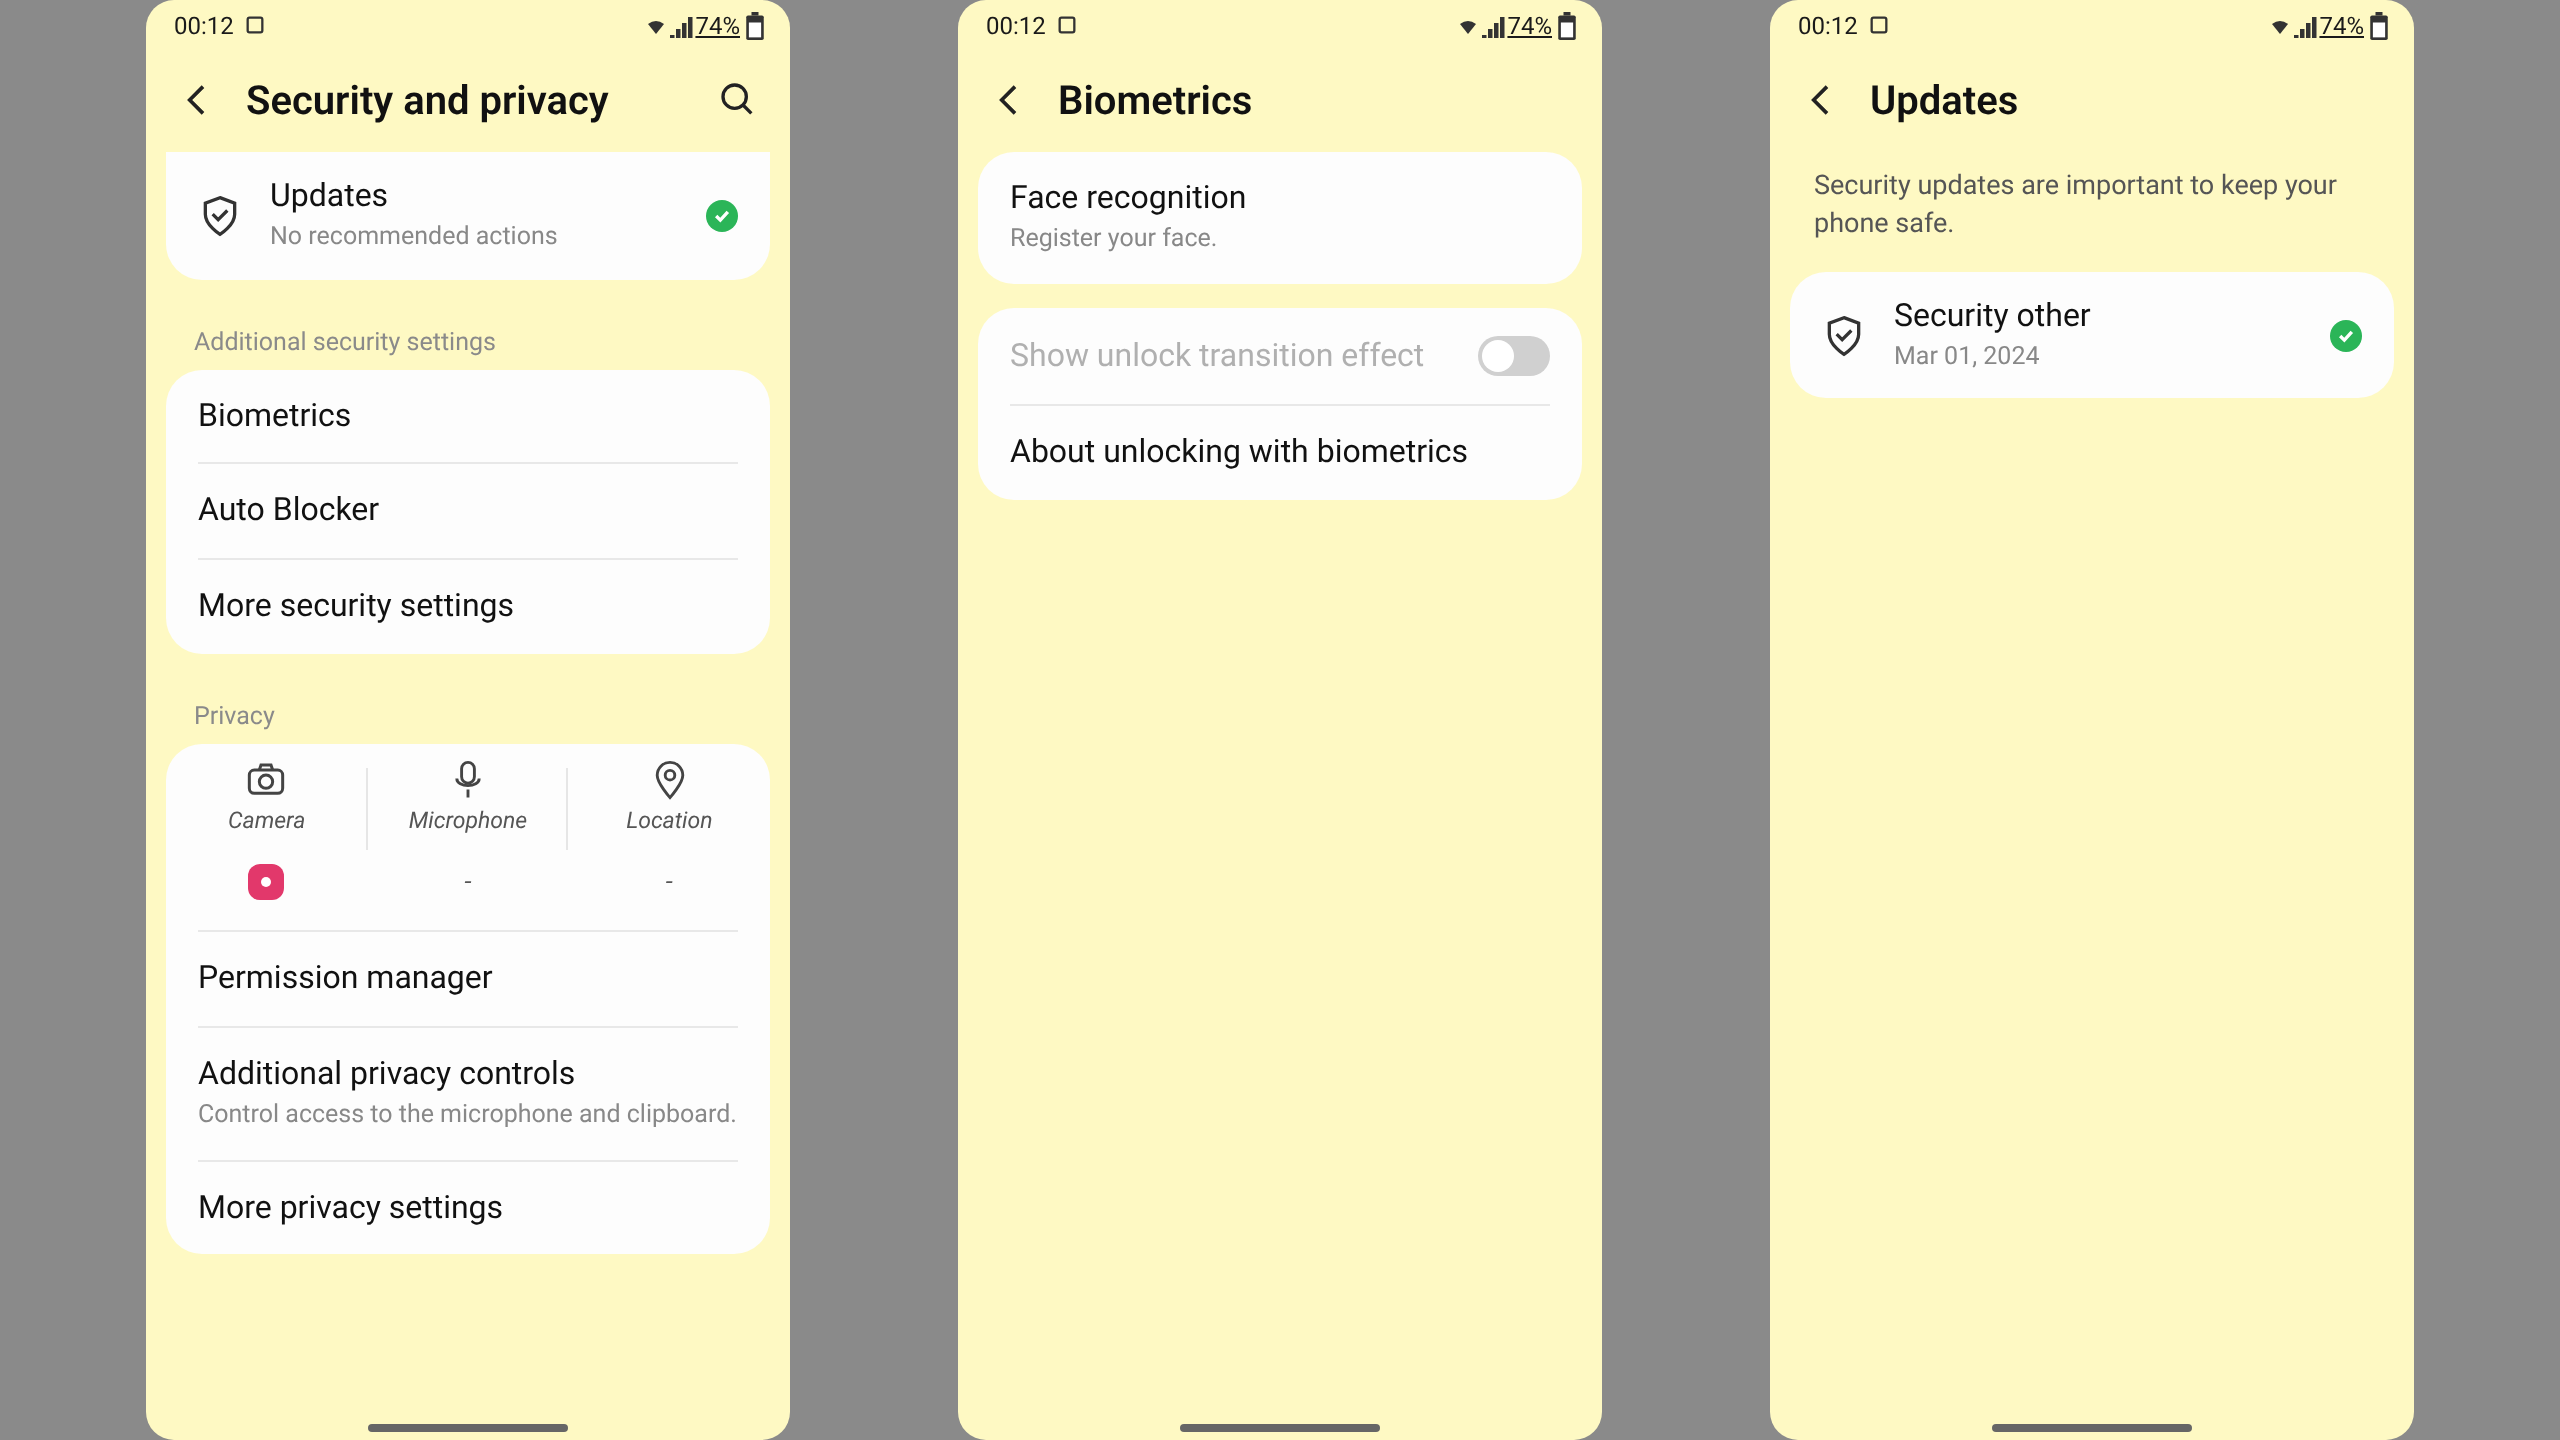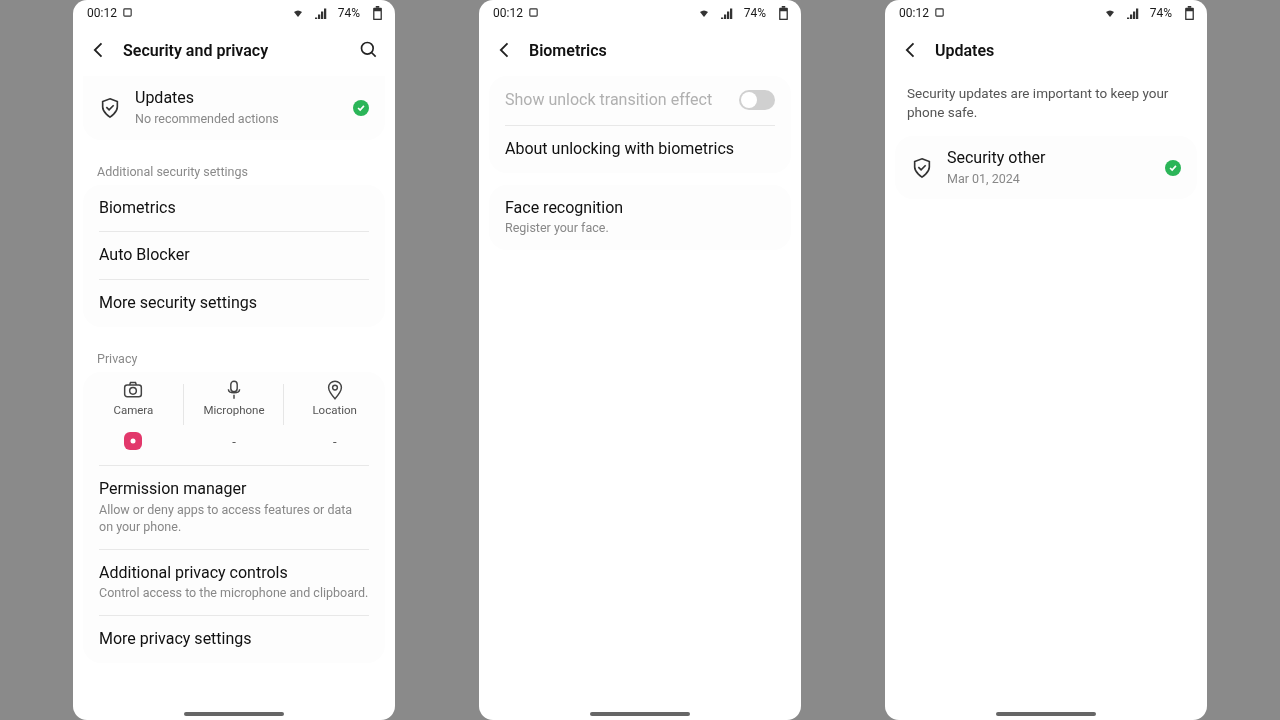--- a/index.html
+++ b/index.html
@@ -10,45 +10,45 @@
     height: 720px;
     overflow: hidden;
     display: flex;
     justify-content: center;
     gap: 84px;
     padding-top: 0;
   }
   .phone {
     width: 322px;
     height: 720px;
-    background: #ffffff;
+    background: #fef9c3;
     border-radius: 14px;
     position: relative;
     overflow: hidden;
   }
   .statusbar {
     height: 22px;
     display: flex;
     justify-content: space-between;
     align-items: center;
     padding: 3px 12px 0 14px;
     font-size: 12px;
     color: #1a1a1a;
   }
   .sb-left { display: flex; align-items: center; gap: 5px; }
-  .sb-right { display: flex; align-items: center; gap: 11px; }
+  .sb-right { display: flex; align-items: center; gap: 1px; text-decoration: underline; }
   .sb-icon { width: 12px; height: 12px; display: inline-flex; align-items: center; justify-content: center; }
   .header {
     display: flex;
     align-items: center;
     padding: 16px 14px 14px 14px;
     gap: 12px;
   }
   .header-title {
-    font-size: 16px;
+    font-size: 20px;
     font-weight: 600;
     color: #111;
     flex: 1;
   }
   .back-btn, .search-btn {
     width: 24px; height: 24px;
     display: flex; align-items: center; justify-content: center;
     cursor: pointer;
   }
   .card {
@@ -114,20 +114,21 @@
     color: #222;
   }
   .perm-grid {
     display: flex;
     padding: 8px 0 14px 0;
   }
   .perm-col {
     flex: 1;
     text-align: center;
     position: relative;
+    font-style: italic;
   }
   .perm-col:not(:last-child)::after {
     content: '';
     position: absolute;
     right: 0; top: 4px; bottom: 26px;
     width: 1px;
     background: #e6e6e6;
   }
   .perm-icon {
     height: 20px;
@@ -323,21 +324,20 @@
               <circle cx="10" cy="9" r="3"></circle>
             </svg>
           </div>
         <div class="perm-label">Location</div>
         <div class="perm-app">-</div>
       </div>
     </div>
     <div class="divider"></div>
     <div class="row">
       <div class="row-title">Permission manager</div>
-      <div class="row-sub">Allow or deny apps to access features or data on your phone.</div>
     </div>
     <div class="divider"></div>
     <div class="row">
       <div class="row-title">Additional privacy controls</div>
       <div class="row-sub">Control access to the microphone and clipboard.</div>
     </div>
     <div class="divider"></div>
     <div class="row">
       <div class="row-title">More privacy settings</div>
     </div>
@@ -381,34 +381,34 @@
   <div class="header">
     <div class="back-btn">
       <svg width="20" height="20" viewBox="0 0 24 24" fill="none" stroke="#222" stroke-width="2.2">
           <polyline points="15 4 7 12 15 20"></polyline>
         </svg>
     </div>
     <div class="header-title">Biometrics</div>
   </div>
 
   <div class="card">
+    <div class="row">
+      <div class="row-title">Face recognition</div>
+      <div class="row-sub">Register your face.</div>
+    </div>
+  </div>
+
+  <div class="card">
     <div class="row-flex">
       <div class="row-title disabled">Show unlock transition effect</div>
       <div class="toggle"></div>
     </div>
     <div class="divider"></div>
     <div class="row">
       <div class="row-title">About unlocking with biometrics</div>
-    </div>
-  </div>
-
-  <div class="card">
-    <div class="row">
-      <div class="row-title">Face recognition</div>
-      <div class="row-sub">Register your face.</div>
     </div>
   </div>
 
   <div class="navbar"></div>
 </div>
 
 <div class="phone">
   <div class="statusbar">
     <div class="sb-left">
       <span>00:12</span>

